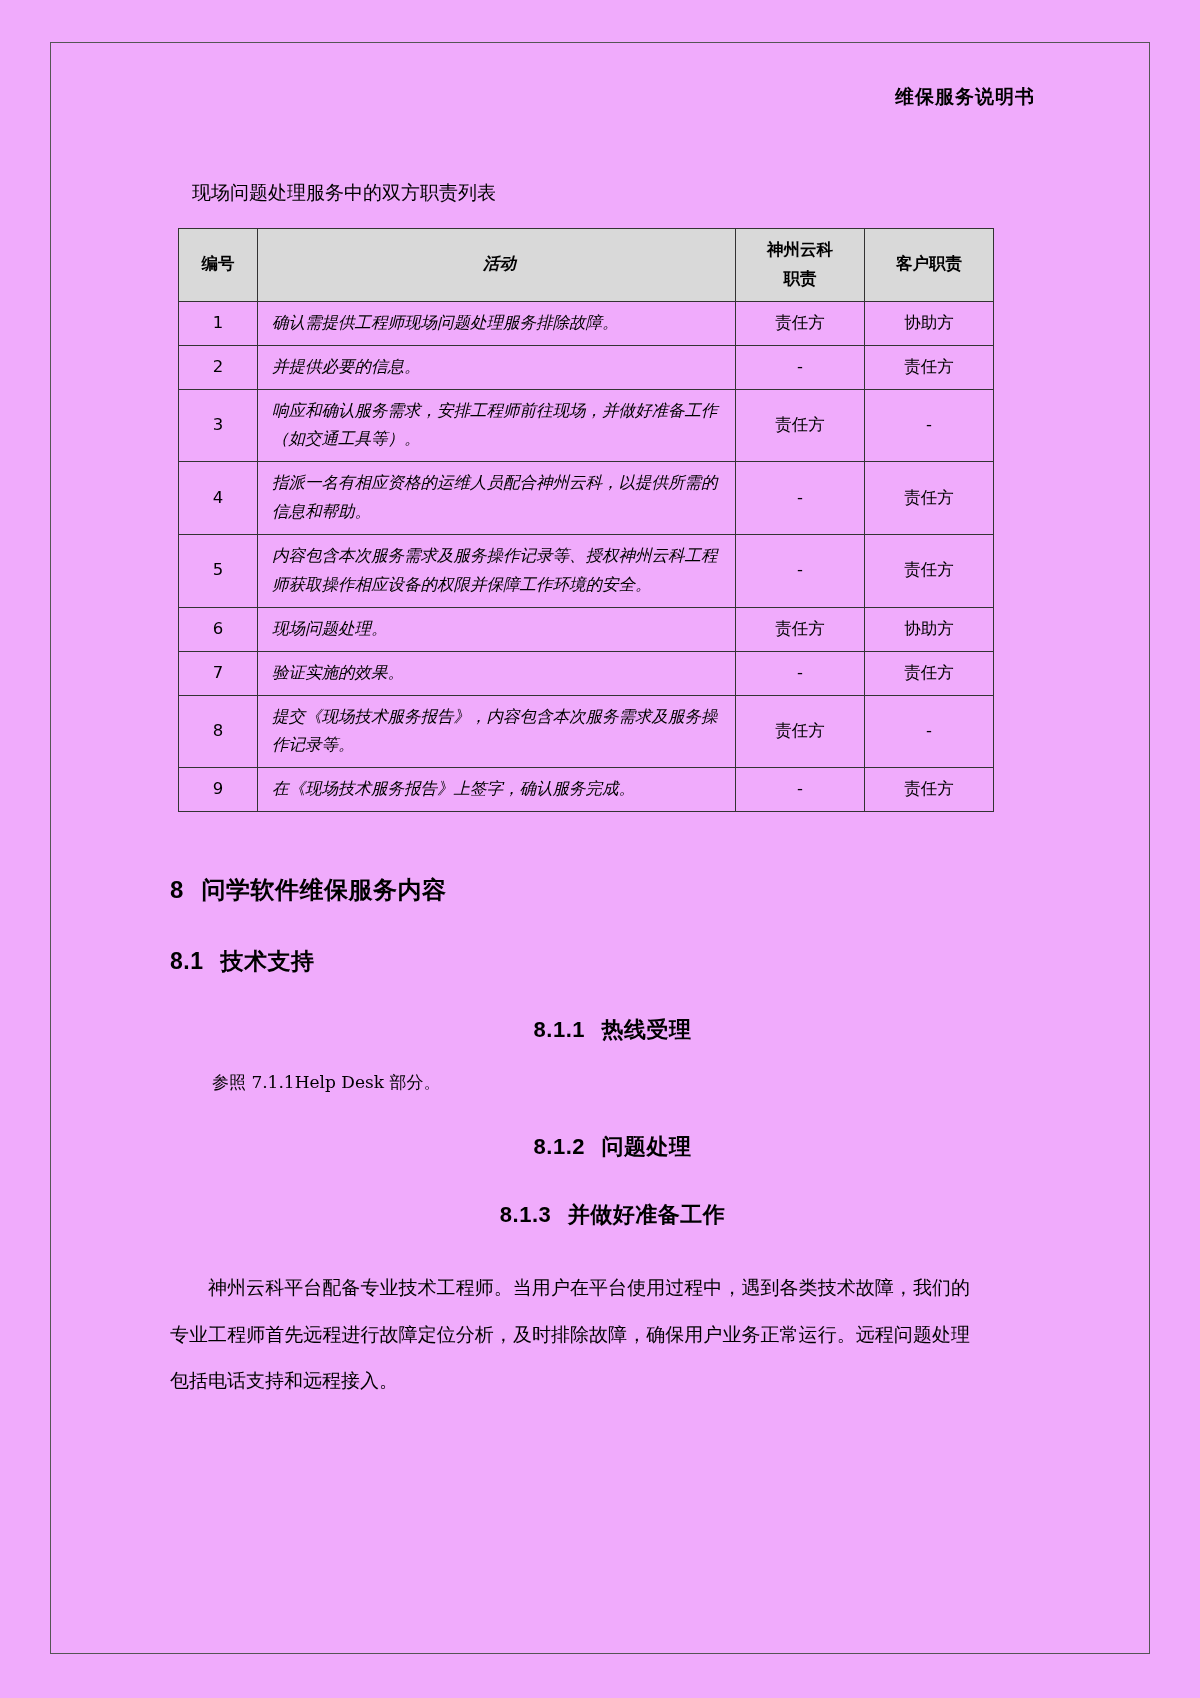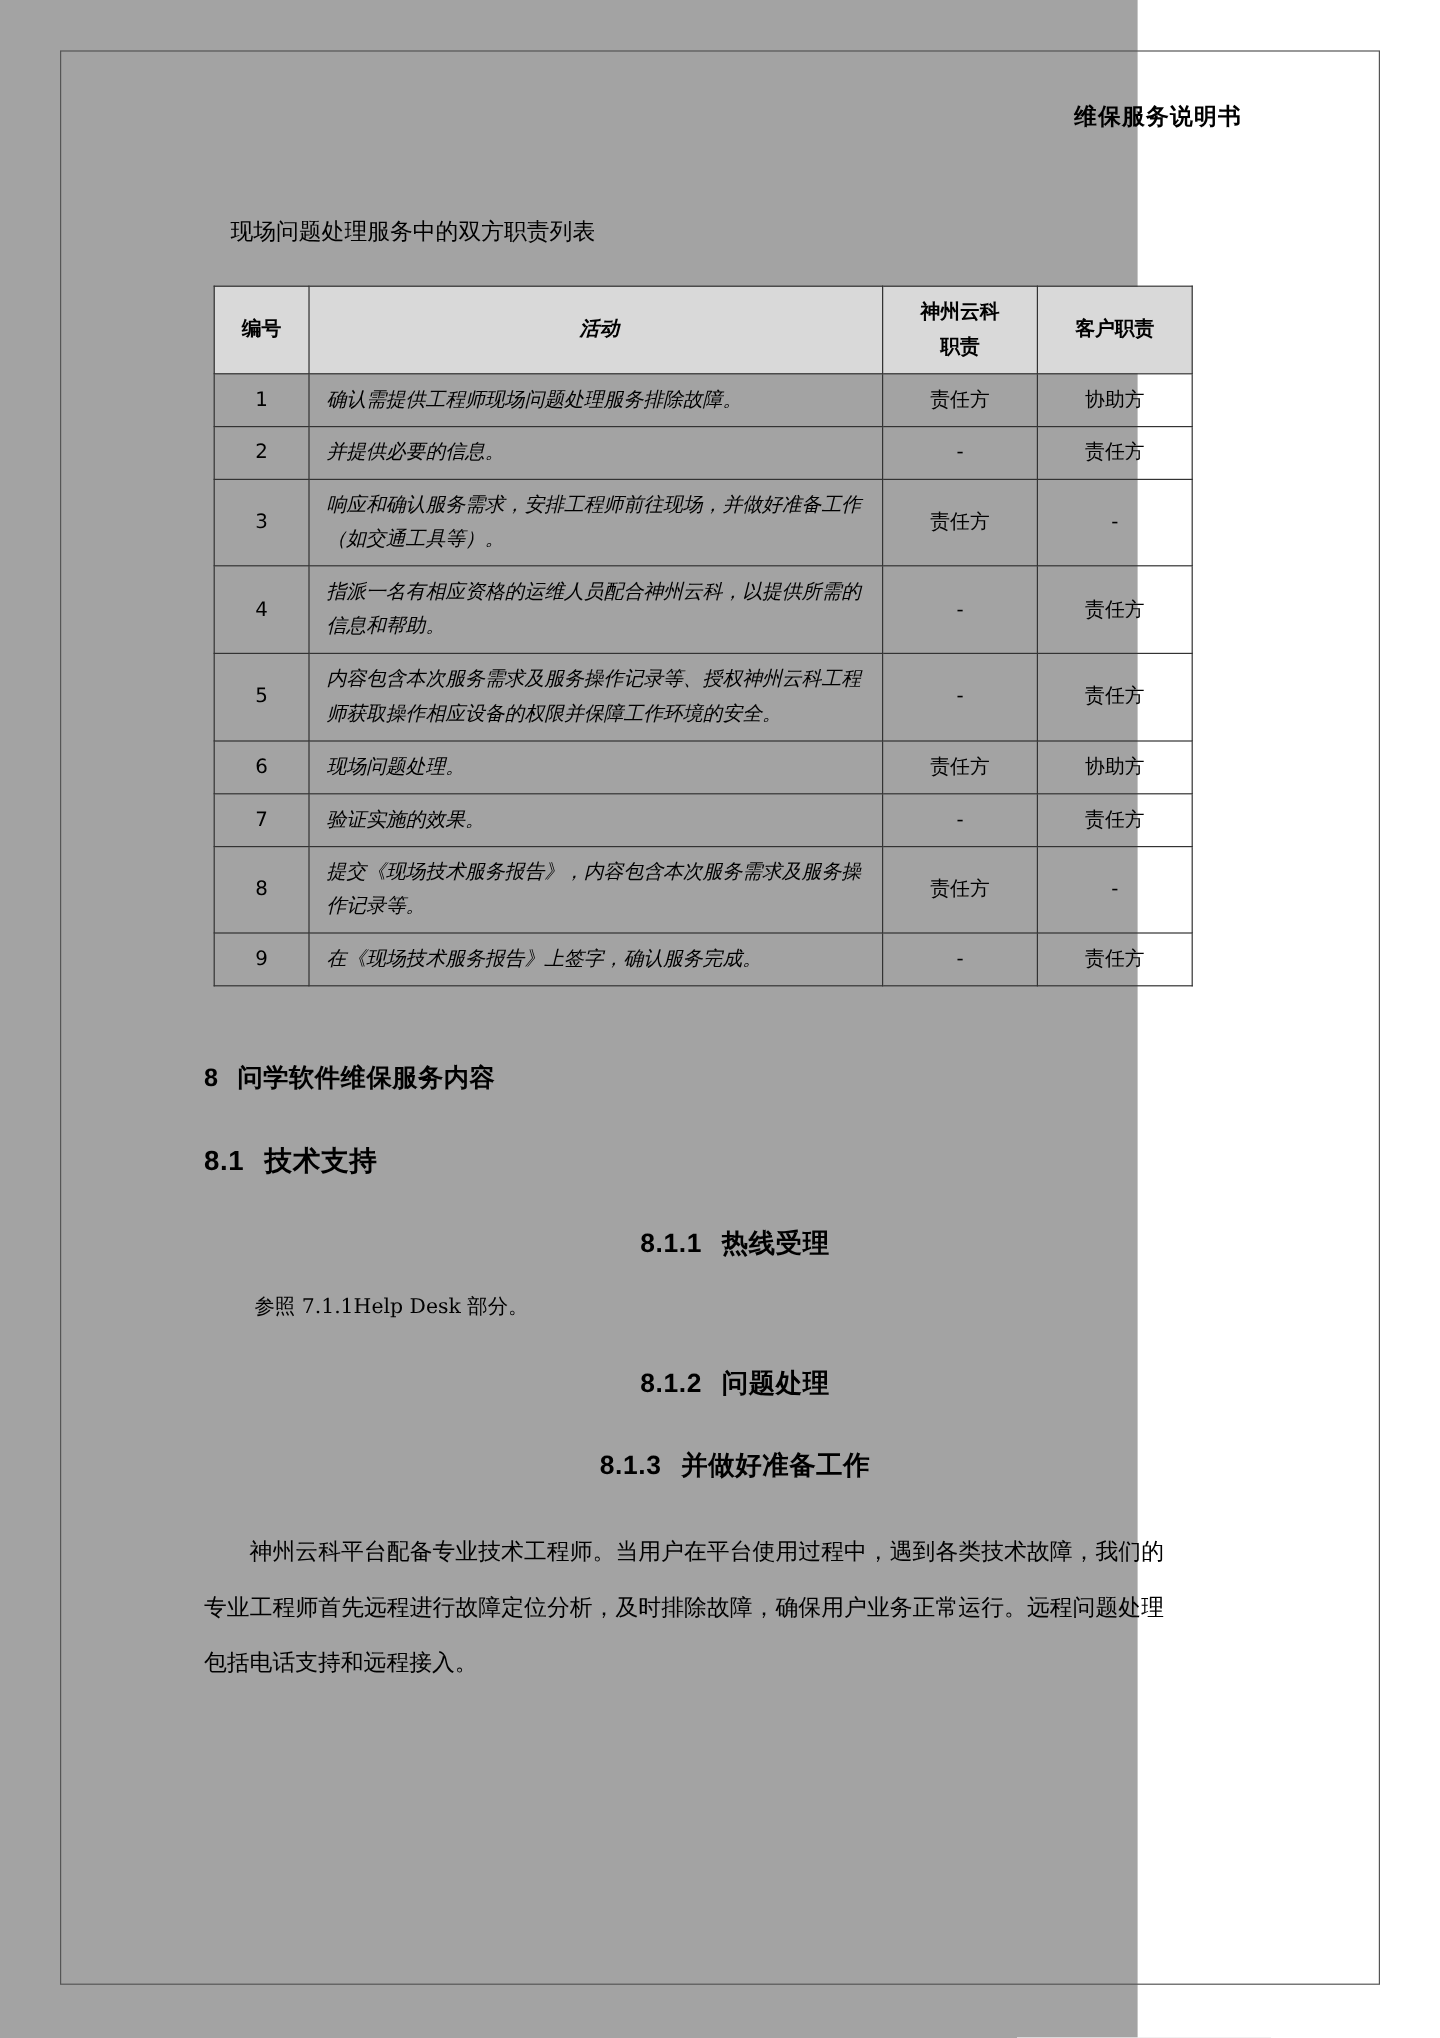--- a/index.html
+++ b/index.html
@@ -8,24 +8,24 @@
     background: #ffffff;
   }
   body {
     width: 1200px;
     height: 1698px;
     font-family: "Liberation Sans", sans-serif;
     color: #000000;
   }
   .page {
     position: relative;
-    width: 948px;
+    width: 1200px;
     height: 1698px;
     box-sizing: border-box;
-    background: #a3a3a3;
+    background: #f0abfc;
   }
   .page-border {
     position: absolute;
     left: 50px;
     top: 42px;
     width: 1100px;
     height: 1612px;
     border: 1px solid #555555;
     box-sizing: border-box;
     pointer-events: none;
@@ -49,21 +49,21 @@
     margin: 0 20px 0 0;
   }
   .intro-line {
     margin-top: 70px;
     margin-left: 22px;
     font-size: 19px;
     font-family: "DejaVu Sans", sans-serif;
     color: #000;
   }
   table.resp {
-    margin-top: 32px;
+    margin-top: 22px;
     margin-left: 8px;
     border-collapse: collapse;
     width: 755px;
     table-layout: fixed;
   }
   table.resp td, table.resp th {
     border: 1px solid #333333;
     font-size: 16.5px;
     font-family: "DejaVu Sans", sans-serif;
     padding: 7px 8px;
@@ -74,21 +74,21 @@
     background: #d9d9d9;
     font-weight: bold;
     text-align: center;
   }
   .col-num { width: 62px; text-align: center; }
   .col-act { width: 455px; text-align: left; padding-left: 14px !important; font-style: italic; }
   .col-zy  { width: 112px; text-align: center; }
   .col-kh  { width: 112px; text-align: center; }
 
   h1.sec {
-    font-size: 21px;
+    font-size: 24px;
     font-weight: bold;
     margin: 62px 0 0 0;
     letter-spacing: 0.5px;
     font-family: "DejaVu Sans", sans-serif;
   }
   h2.sec {
     font-size: 23px;
     font-weight: bold;
     margin: 40px 0 0 0;
     letter-spacing: 0.5px;

